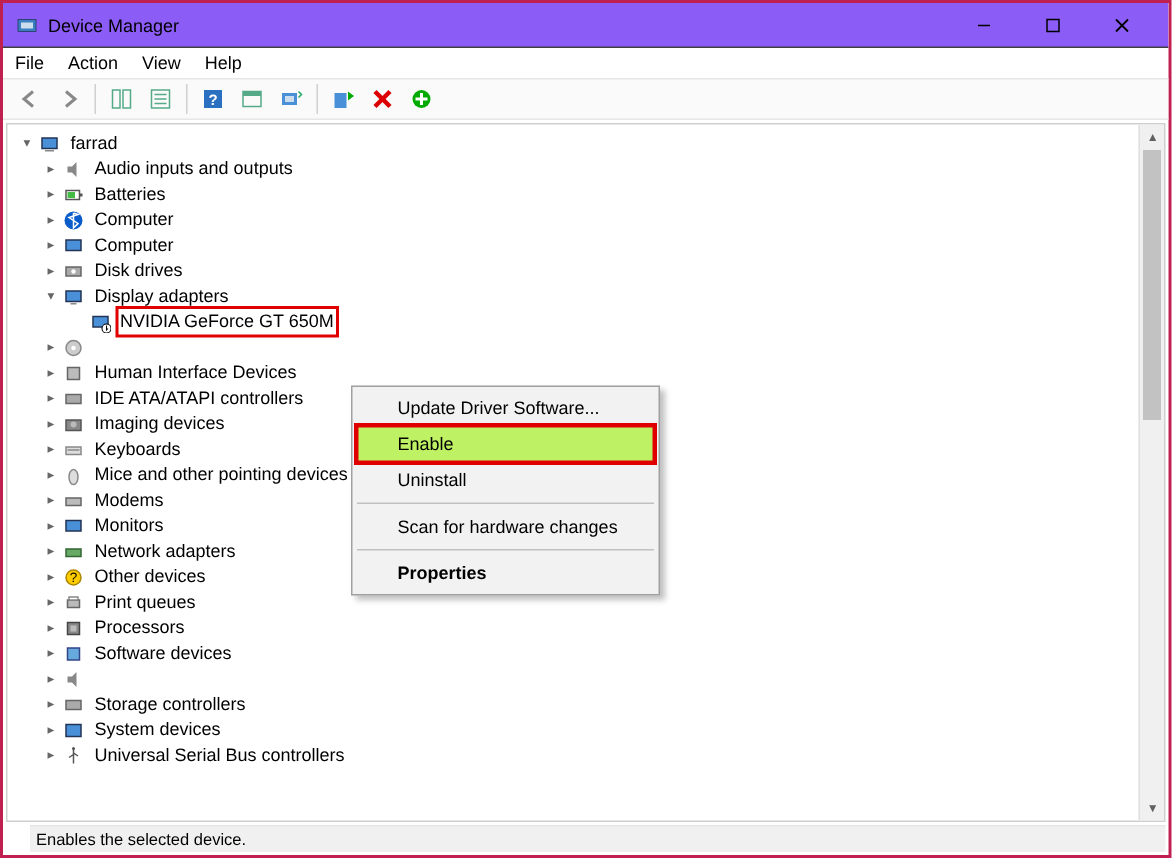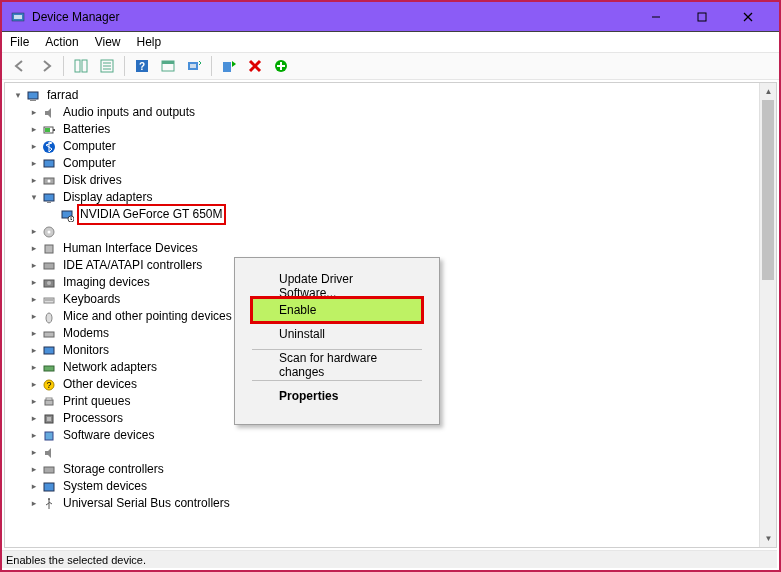--- a/index.html
+++ b/index.html
@@ -118,21 +118,21 @@
       margin-left: -2px;
     }
     .context-menu {
       position: absolute;
       left: 232px;
       top: 255px;
       width: 206px;
       background: #f2f2f2;
       border: 1px solid #a0a0a0;
       box-shadow: 3px 3px 4px rgba(0,0,0,0.25);
-      padding: 16px;
+      padding: 2px;
       z-index: 10;
     }
     .cm-item {
       height: 24px;
       display: flex;
       align-items: center;
       padding: 0 20px 0 28px;
       font-size: 12px;
       position: relative;
     }
@@ -147,21 +147,21 @@
       pointer-events:none;
     }
     .cm-sep {
       height: 1px;
       background: #c0c0c0;
       margin: 3px 1px;
     }
     .cm-item.bold { font-weight: bold; }
     .statusbar {
       position: absolute;
-      left: 0; right: 2px; bottom: 2px;
+      left: 18px; right: 2px; bottom: 2px;
       height: 18px;
       border-top: 1px solid #e6e6e6;
       display: flex; align-items: center;
       padding: 0 4px;
       font-size: 11px;
       background: #f0f0f0;
     }
   </style>
 </head>
 <body>

